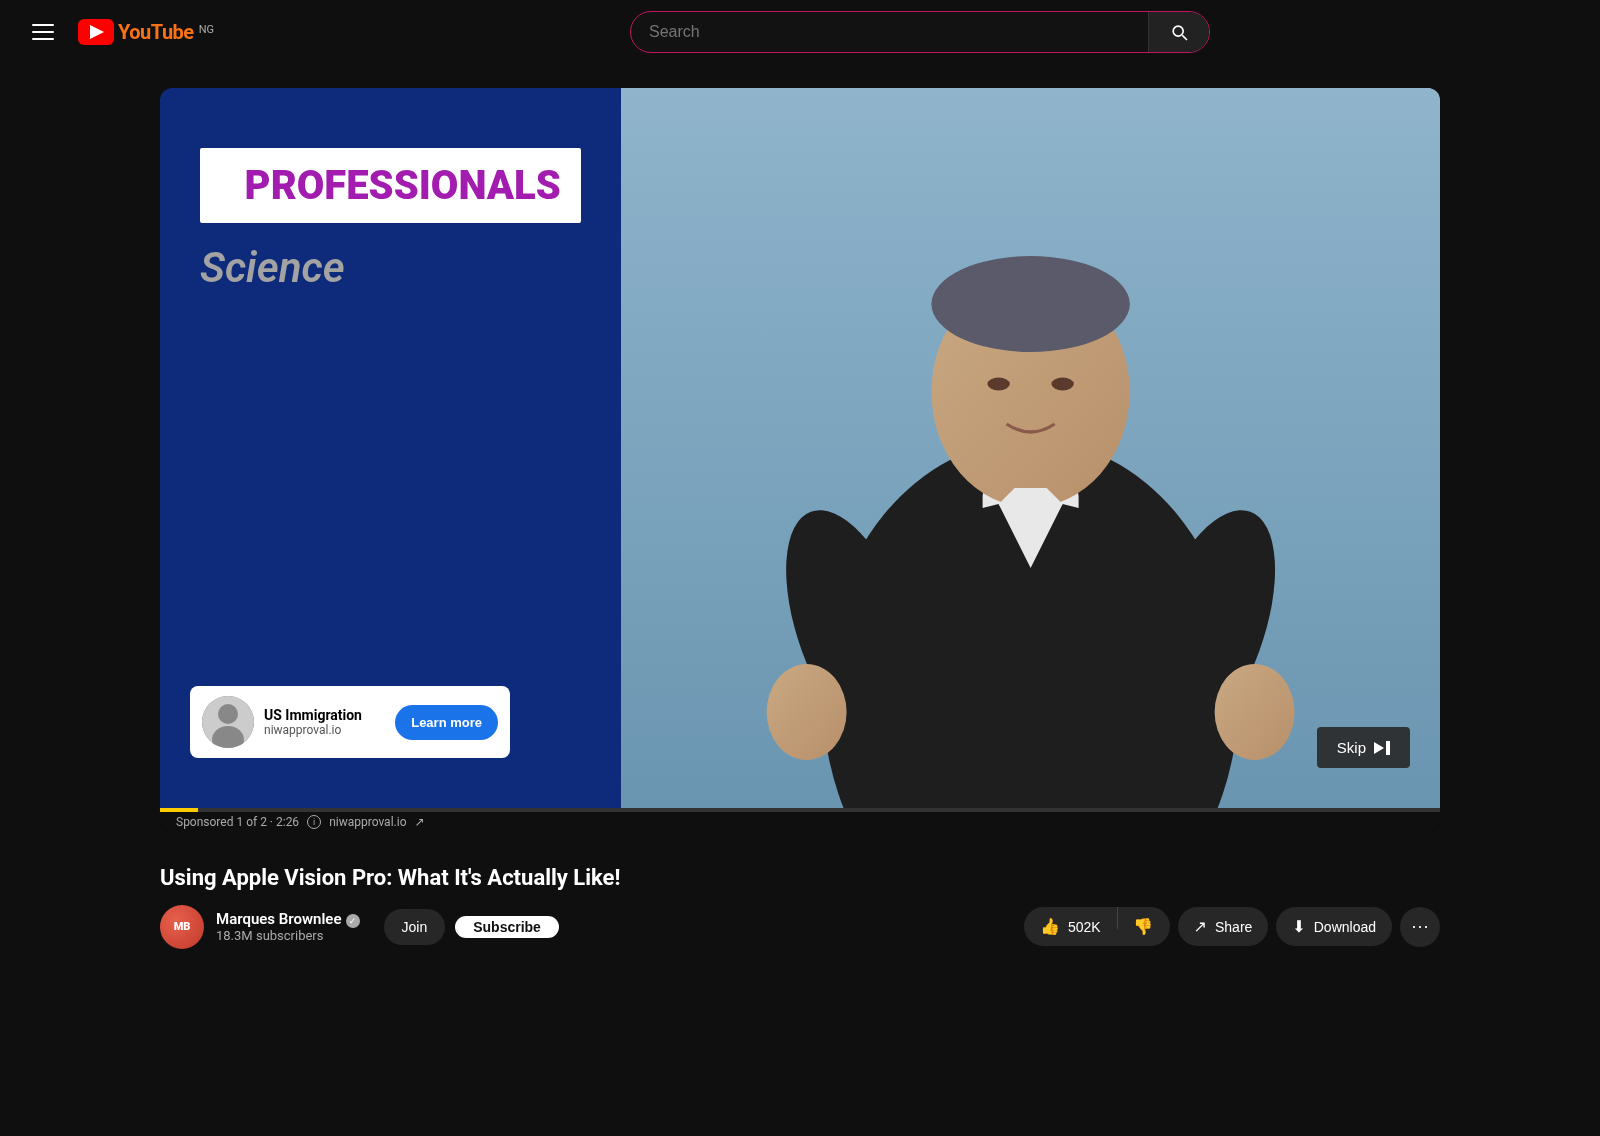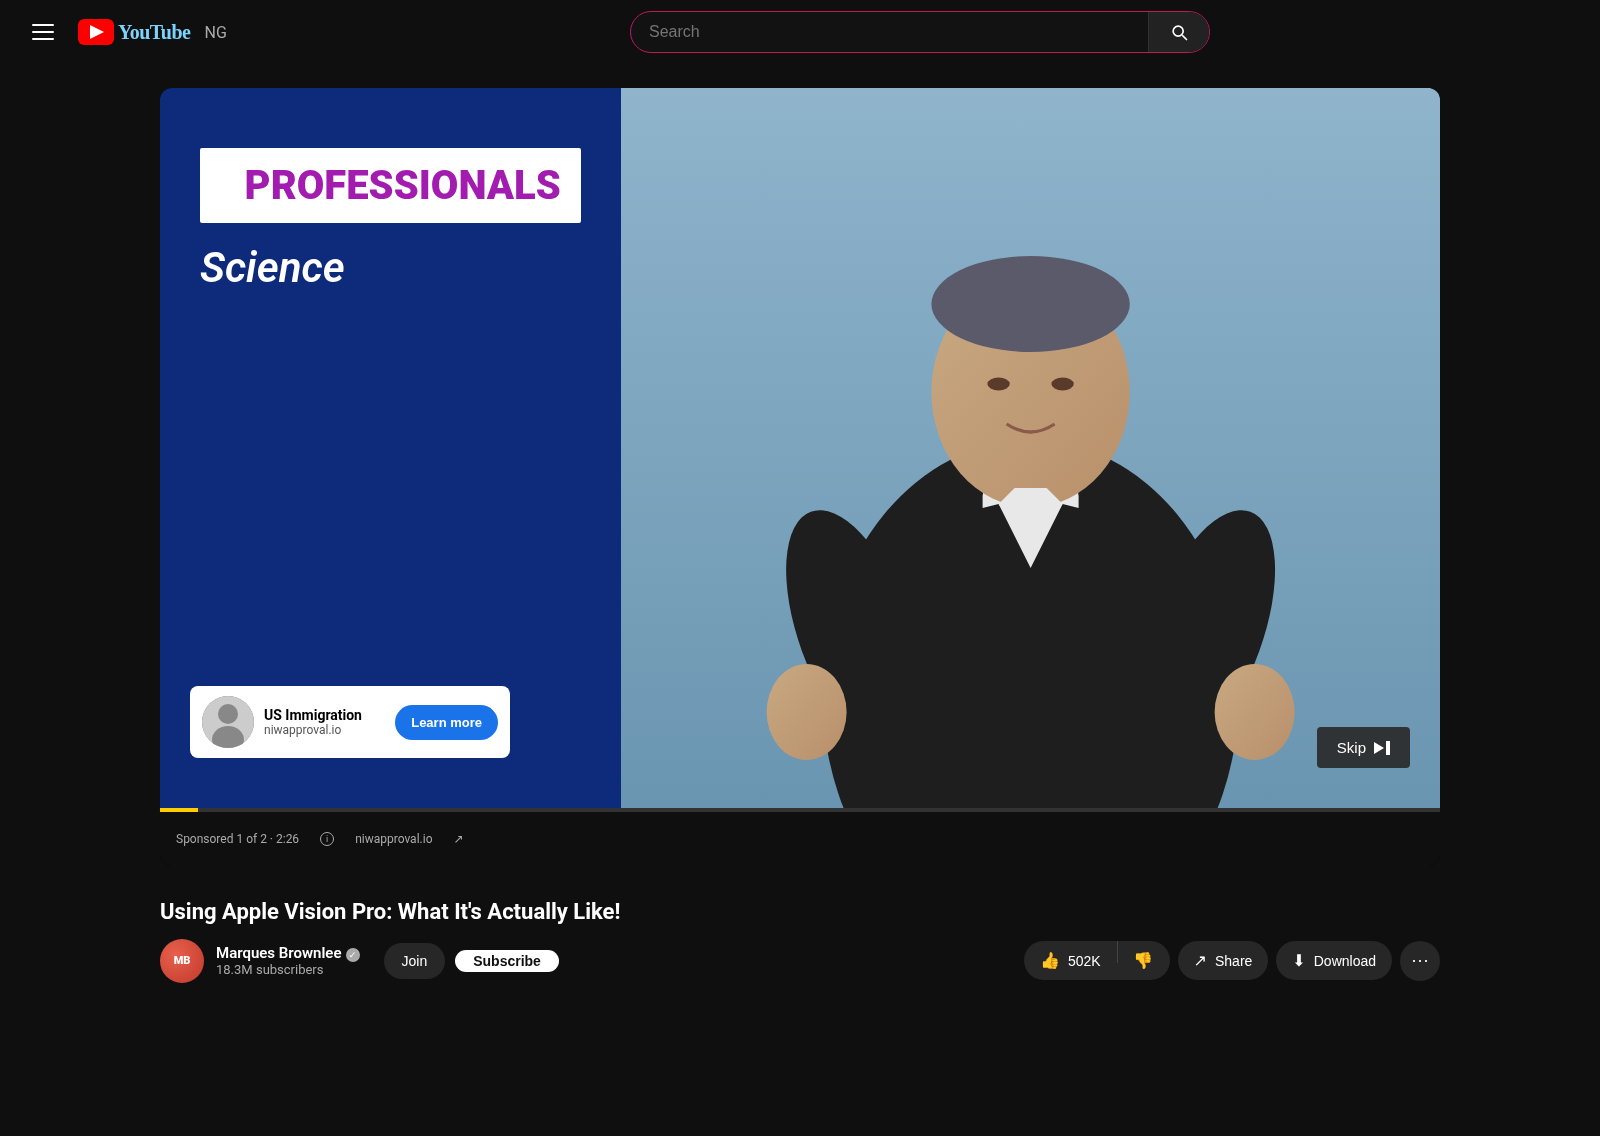--- a/index.html
+++ b/index.html
@@ -62,30 +62,29 @@
       width: 0;
       height: 0;
       border-style: solid;
       border-width: 7px 0 7px 14px;
       border-color: transparent transparent transparent #fff;
       margin-left: 2px;
     }
     .logo-text {
       font-size: 20px;
       font-weight: 700;
-      color: #7dd3fc;
+      color: #f97316;
       letter-spacing: -0.5px;
-      font-family: Liberation Serif, serif;
     }
     .logo-country {
-      font-size: 16px;
+      font-size: 11px;
       color: #aaa;
       align-self: flex-start;
       margin-top: 4px;
-      margin-left: 10px;
+      margin-left: 1px;
     }
     .header-center {
       flex: 1;
       display: flex;
       justify-content: center;
       align-items: center;
     }
     .search-bar {
       display: flex;
       align-items: center;
@@ -163,21 +162,21 @@
       font-size: 40px;
       font-weight: 900;
       padding: 14px 20px;
       margin-bottom: 20px;
       border-radius: 2px;
       text-align: right;
     }
     .ad-title-science {
       font-size: 42px;
       font-weight: 600;
-      color: #ffffff;
+      color: #a3a3a3;
       font-style: italic;
     }
     .ad-sponsor-card {
       position: absolute;
       bottom: 50px;
       left: 30px;
       background: #fff;
       border-radius: 8px;
       padding: 10px 12px;
       display: flex;
@@ -531,21 +530,21 @@
             <span class="skip-bar"></span>
           </span>
         </button>
       </div>
     </div>
 
     <div class="progress-bar-container">
       <div class="progress-bar-fill"></div>
     </div>
 
-    <div style="position:relative; background:#0f0f0f; padding: 20px 16px; display:flex; align-items:center; gap:21px; font-size:12px; color:#aaa;">
+    <div style="position:relative; background:#0f0f0f; padding: 3px 16px; display:flex; align-items:center; gap:8px; font-size:12px; color:#aaa;">
       <span>Sponsored 1 of 2 · 2:26</span>
       <span style="border:1px solid #aaa; border-radius:50%; width:14px; height:14px; display:inline-flex; align-items:center; justify-content:center; font-size:9px;">i</span>
       <span>niwapproval.io</span>
       <span style="font-size:12px;">↗</span>
     </div>
   </div>
 
   <div class="video-info">
     <div class="video-title">Using Apple Vision Pro: What It's Actually Like!</div>
     <div class="video-meta-row">

